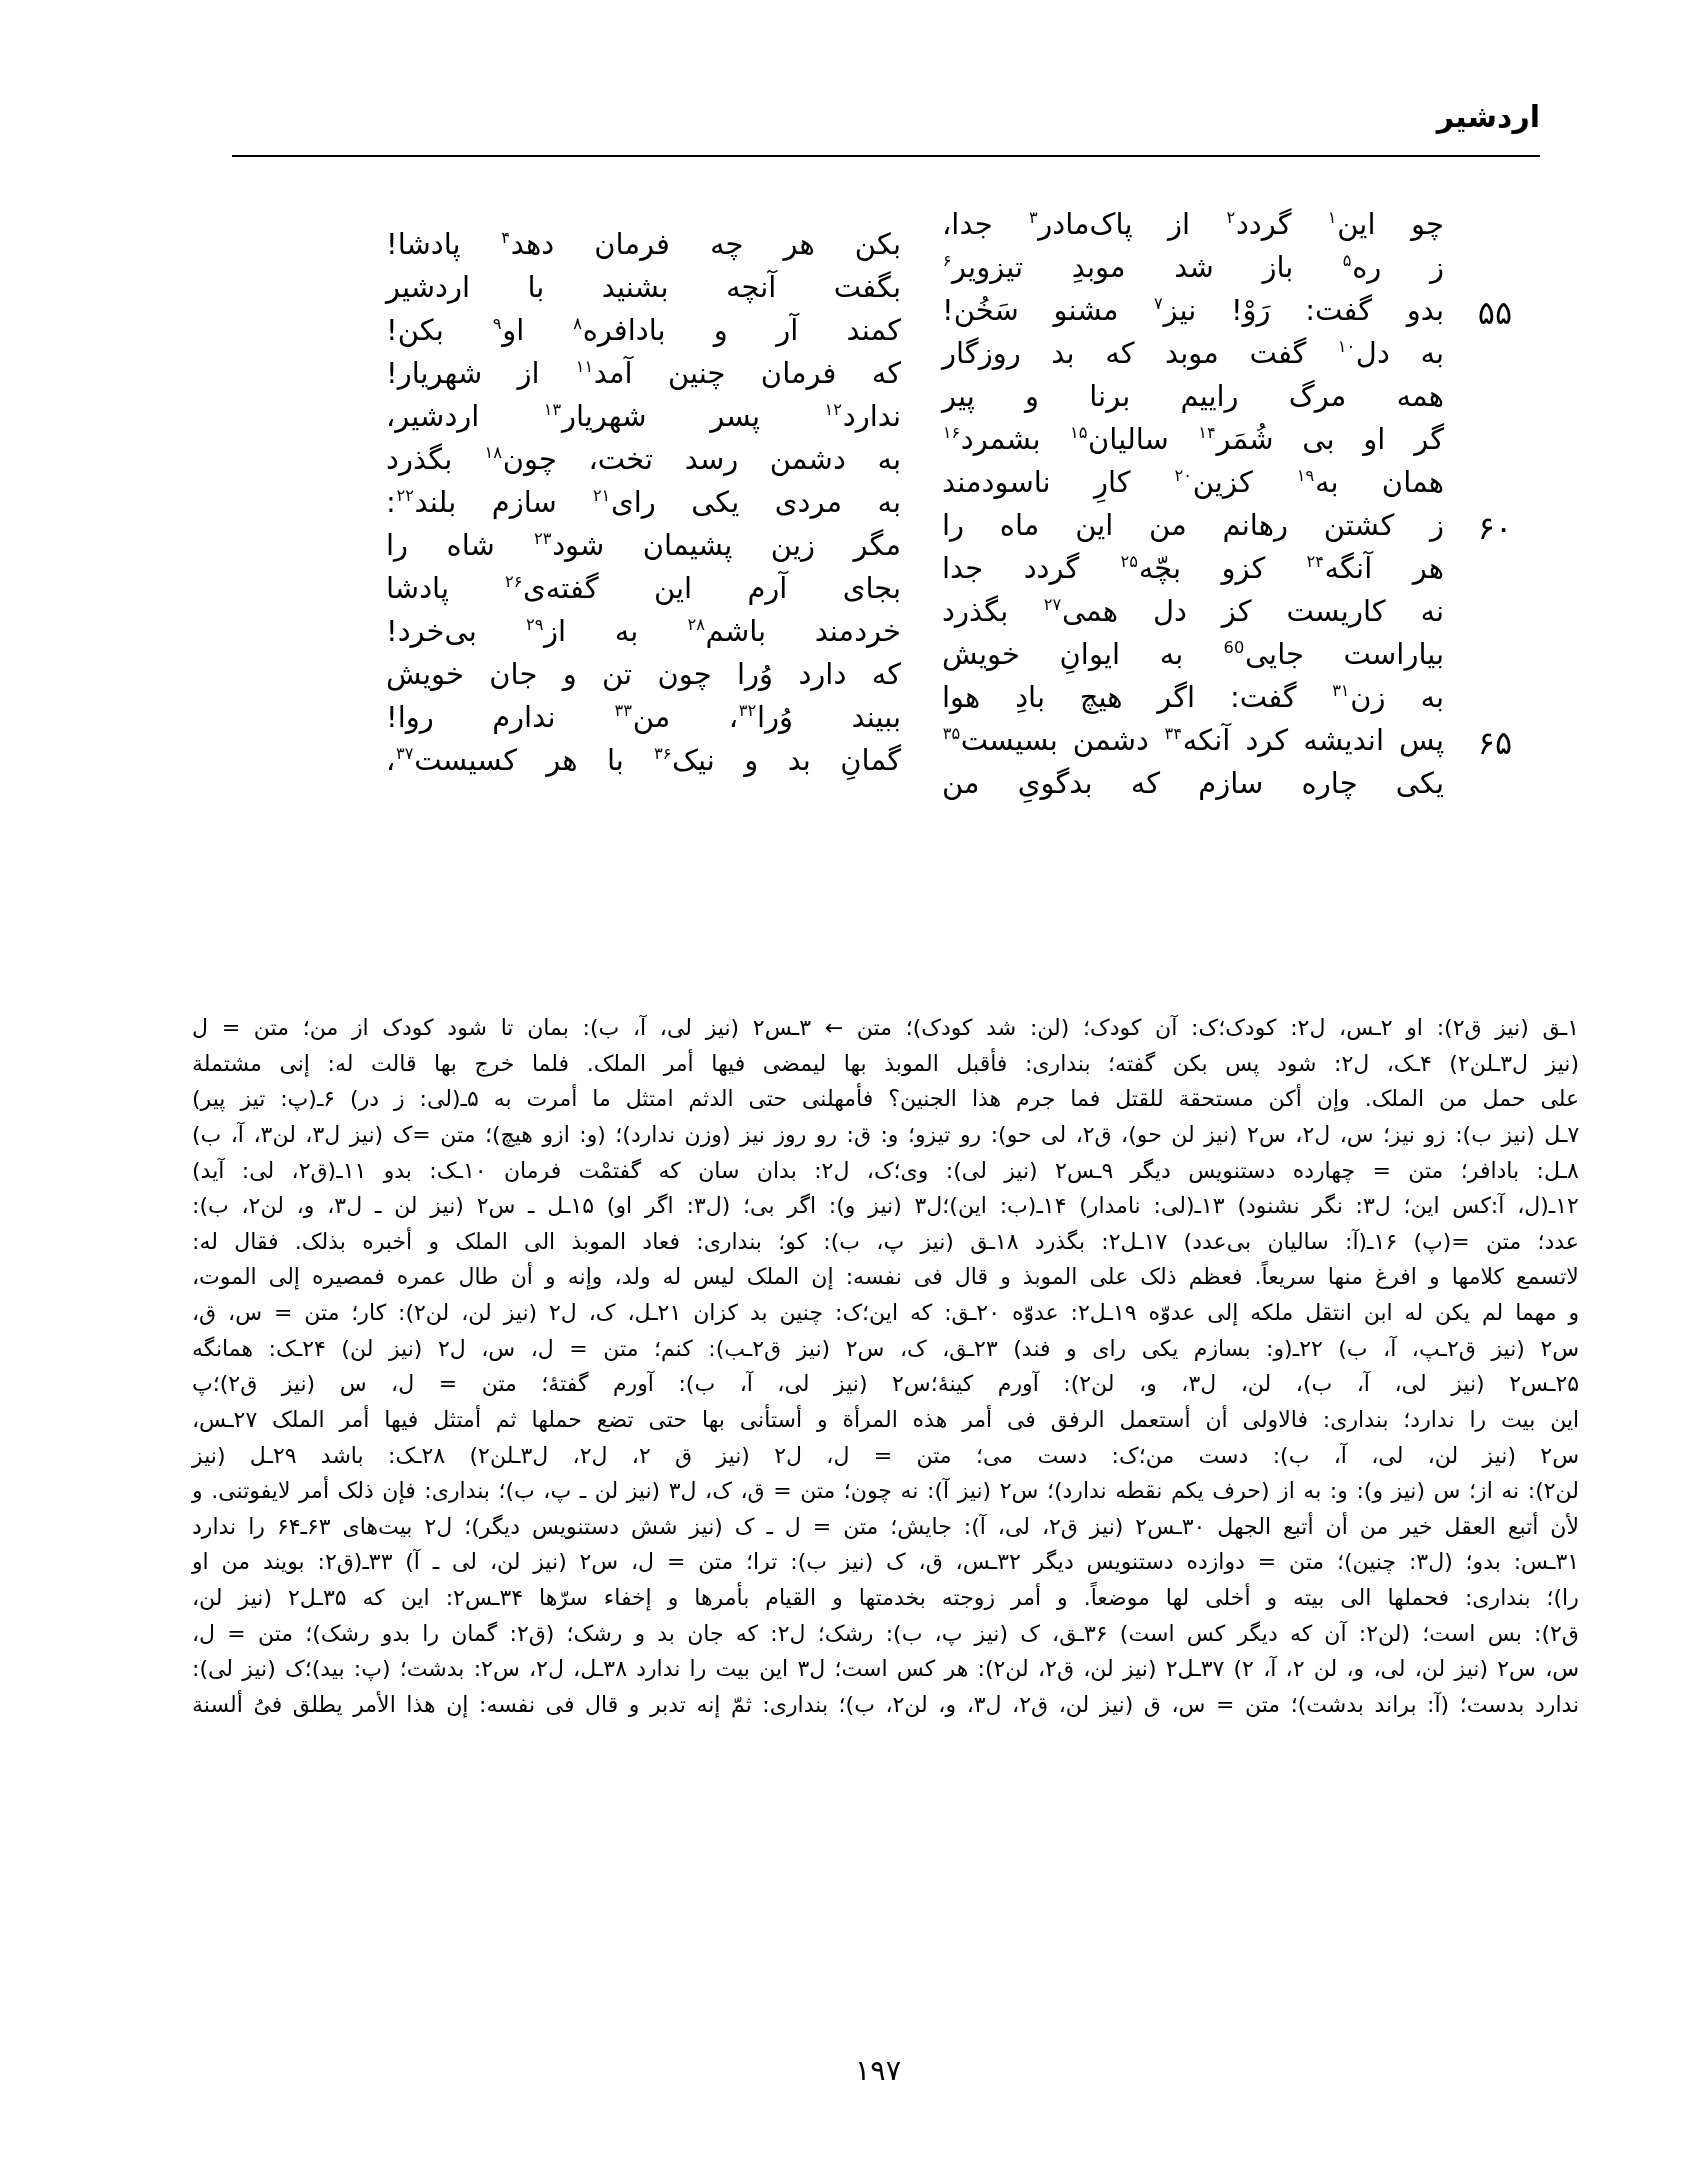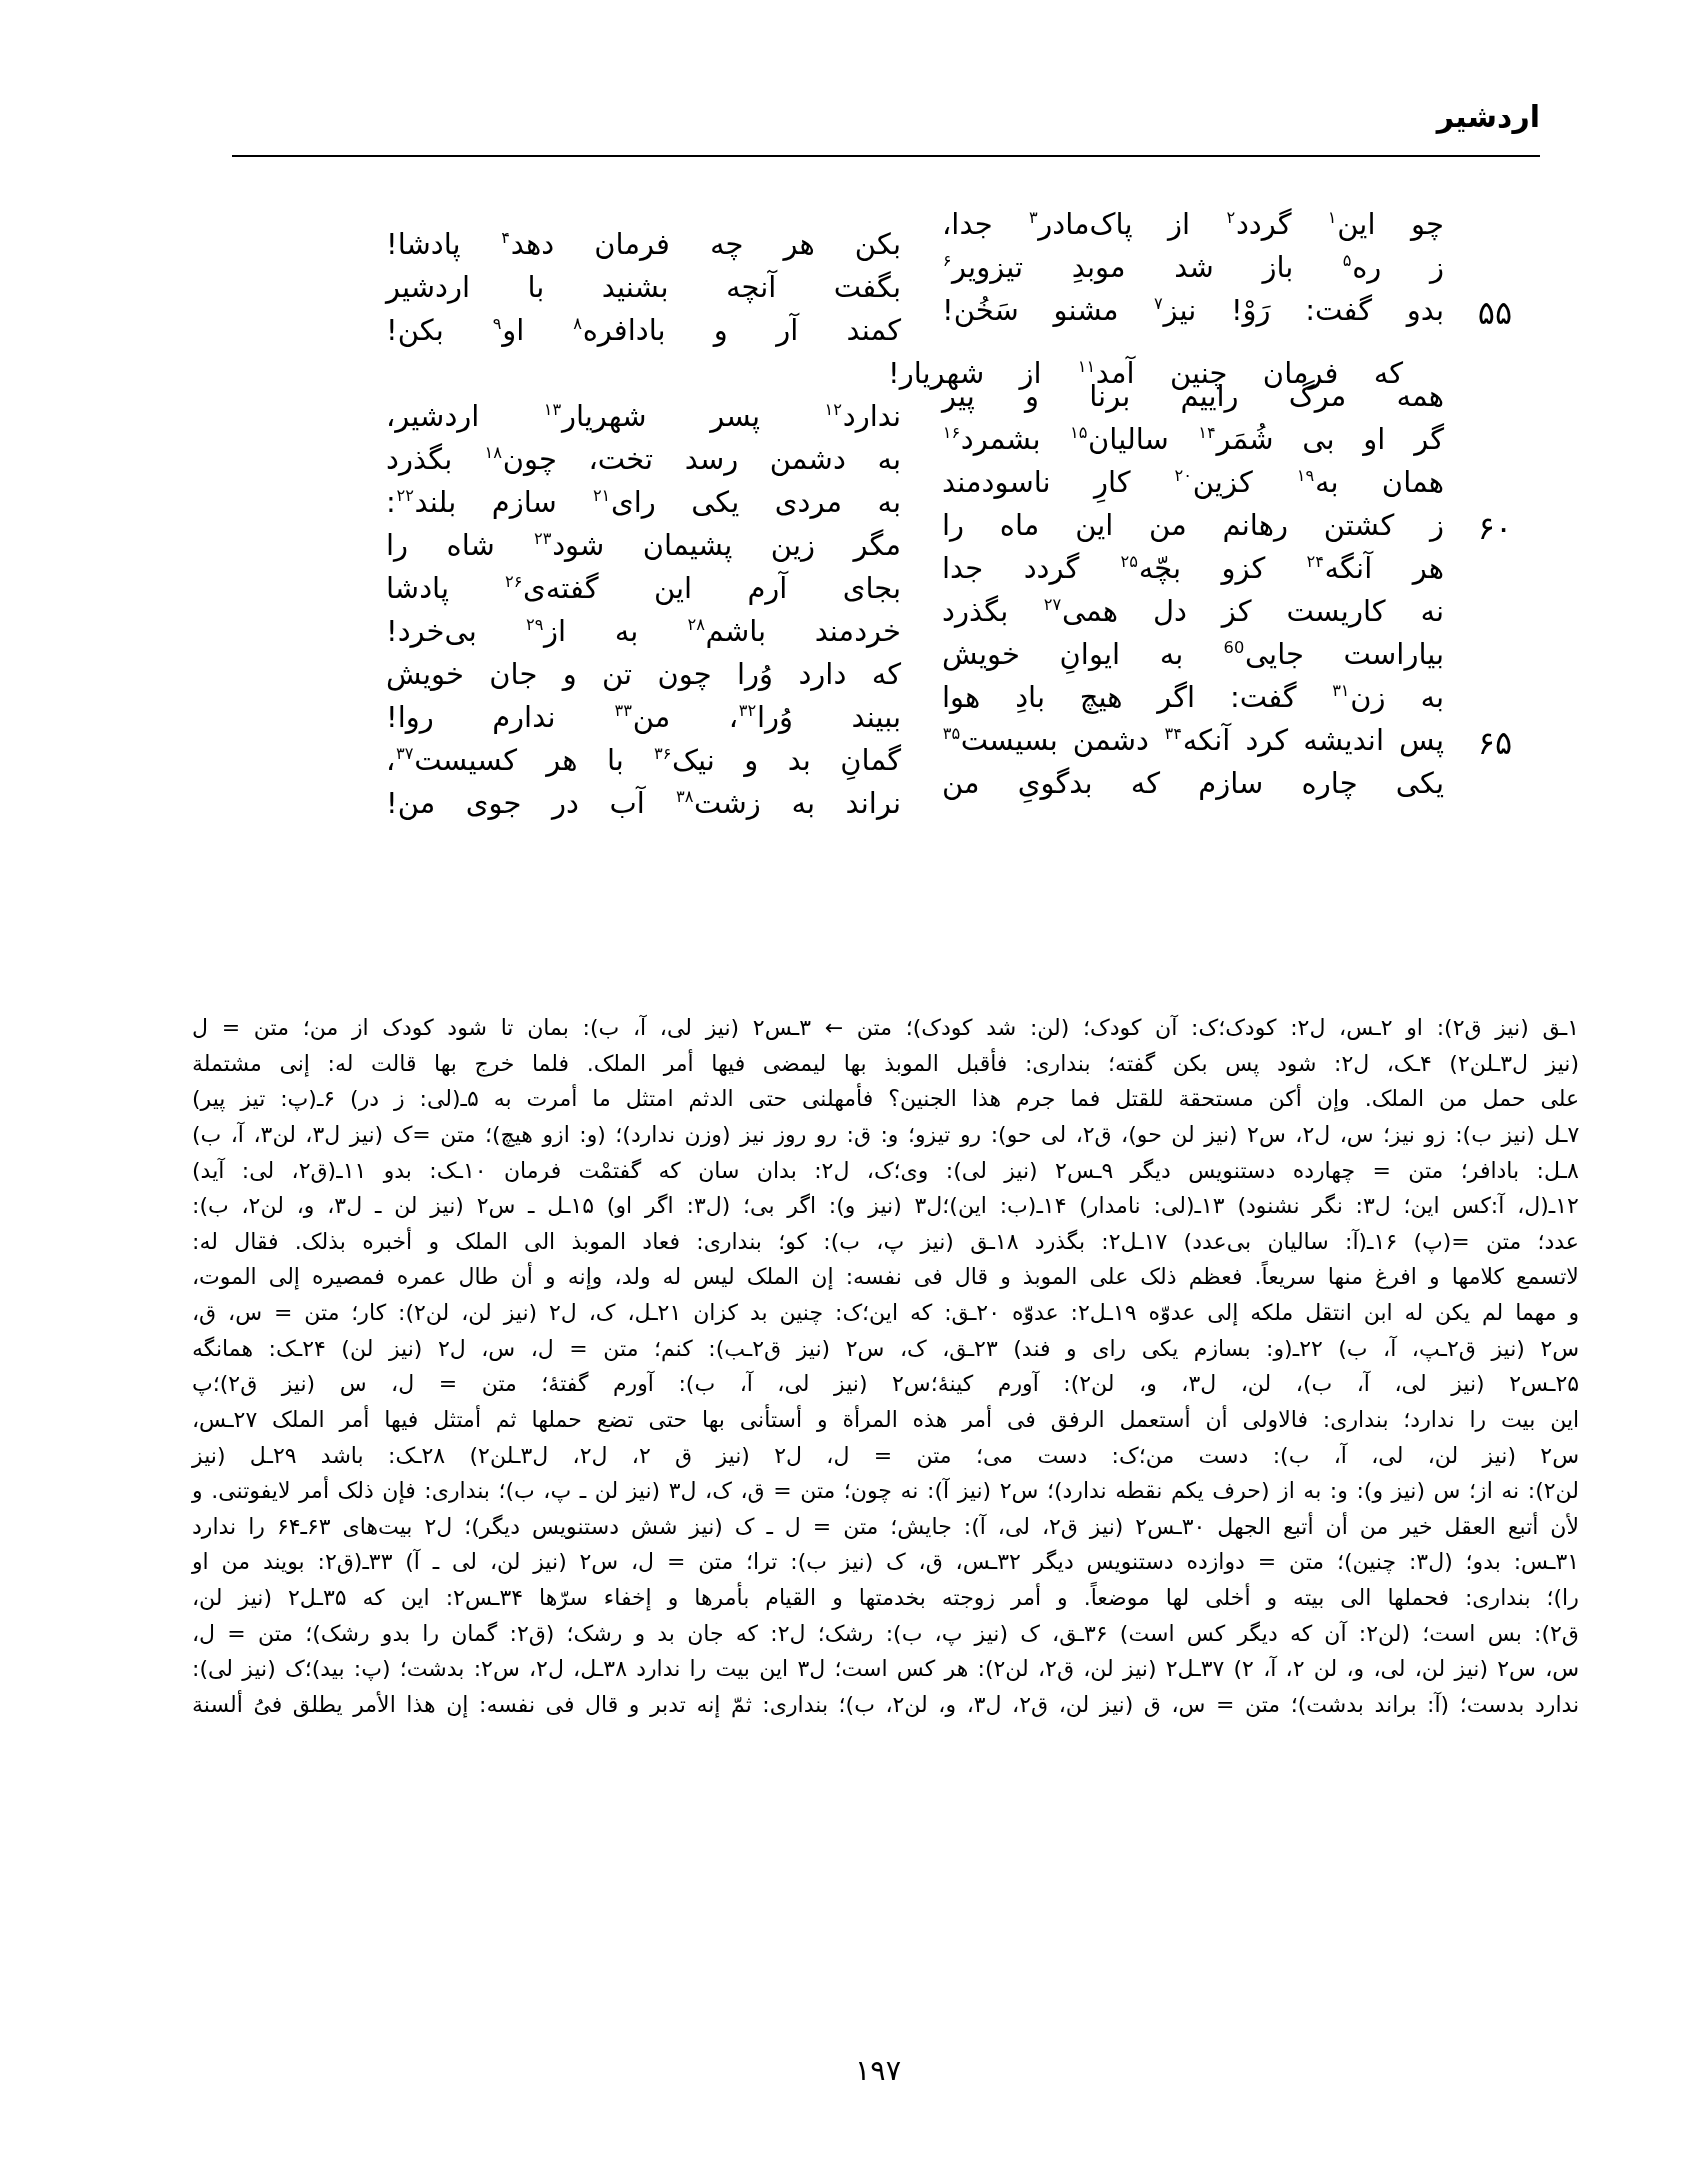--- a/index.html
+++ b/index.html
@@ -153,20 +153,21 @@
         <div class="hemistich right"><span class="w">ز</span> <span class="w">ره<sup>۵</sup></span> <span class="w">باز</span> <span class="w">شد</span> <span class="w">موبدِ</span> <span class="w">تیزویر<sup>۶</sup></span></div>
         <div class="hemistich left"><span class="w">بگفت</span> <span class="w">آنچه</span> <span class="w">بشنید</span> <span class="w">با</span> <span class="w">اردشیر</span></div>
       </div>
       <div class="verse-line">
         <div class="verse-num">۵۵</div>
         <div class="hemistich right"><span class="w">بدو</span> <span class="w">گفت:</span> <span class="w">رَوْ!</span> <span class="w">نیز<sup>۷</sup></span> <span class="w">مشنو</span> <span class="w">سَخُن!</span></div>
         <div class="hemistich left"><span class="w">کمند</span> <span class="w">آر</span> <span class="w">و</span> <span class="w">بادافره<sup>۸</sup></span> <span class="w">او<sup>۹</sup></span> <span class="w">بکن!</span></div>
       </div>
       <div class="verse-line">
         <div class="verse-num"></div>
+        <div class="hemistich right"><span class="w">به</span> <span class="w">دل<sup>۱۰</sup></span> <span class="w">گفت</span> <span class="w">موبد</span> <span class="w">که</span> <span class="w">بد</span> <span class="w">روزگار</span></div>
         <div class="hemistich left"><span class="w">که</span> <span class="w">فرمان</span> <span class="w">چنین</span> <span class="w">آمد<sup>۱۱</sup></span> <span class="w">از</span> <span class="w">شهریار!</span></div>
       </div>
       <div class="verse-line">
         <div class="verse-num"></div>
         <div class="hemistich right"><span class="w">همه</span> <span class="w">مرگ</span> <span class="w">راییم</span> <span class="w">برنا</span> <span class="w">و</span> <span class="w">پیر</span></div>
         <div class="hemistich left"><span class="w">ندارد<sup>۱۲</sup></span> <span class="w">پسر</span> <span class="w">شهریار<sup>۱۳</sup></span> <span class="w">اردشیر،</span></div>
       </div>
       <div class="verse-line">
         <div class="verse-num"></div>
         <div class="hemistich right"><span class="w">گر</span> <span class="w">او</span> <span class="w">بی</span> <span class="w">شُمَر<sup>۱۴</sup></span> <span class="w">سالیان<sup>۱۵</sup></span> <span class="w">بشمرد<sup>۱۶</sup></span></div>
@@ -203,21 +204,20 @@
         <div class="hemistich left"><span class="w">ببیند</span> <span class="w">وُرا<sup>۳۲</sup>،</span> <span class="w">من<sup>۳۳</sup></span> <span class="w">ندارم</span> <span class="w">روا!</span></div>
       </div>
       <div class="verse-line">
         <div class="verse-num">۶۵</div>
         <div class="hemistich right"><span class="w">پس</span> <span class="w">اندیشه</span> <span class="w">کرد</span> <span class="w">آنکه<sup>۳۴</sup></span> <span class="w">دشمن</span> <span class="w">بسیست<sup>۳۵</sup></span></div>
         <div class="hemistich left"><span class="w">گمانِ</span> <span class="w">بد</span> <span class="w">و</span> <span class="w">نیک<sup>۳۶</sup></span> <span class="w">با</span> <span class="w">هر</span> <span class="w">کسیست<sup>۳۷</sup>،</span></div>
       </div>
       <div class="verse-line">
         <div class="verse-num"></div>
         <div class="hemistich right"><span class="w">یکی</span> <span class="w">چاره</span> <span class="w">سازم</span> <span class="w">که</span> <span class="w">بدگویِ</span> <span class="w">من</span></div>
-        <div class="hemistich left"><span class="w">نراند</span> <span class="w">به</span> <span class="w">زشت<sup>۳۸</sup></span> <span class="w">آب</span> <span class="w">در</span> <span class="w">جوی</span> <span class="w">من!</span></div>
       </div>
     </div>
 
   <div class="apparatus">
       <div class="app-line"><span>۱ـق</span> <span>(نیز</span> <span>ق۲):</span> <span>او</span> <span>۲ـس،</span> <span>ل۲:</span> <span>کودک؛ک:</span> <span>آن</span> <span>کودک؛</span> <span>(لن:</span> <span>شد</span> <span>کودک)؛</span> <span>متن</span> <span>←</span> <span>۳ـس۲</span> <span>(نیز</span> <span>لی،</span> <span>آ،</span> <span>ب):</span> <span>بمان</span> <span>تا</span> <span>شود</span> <span>کودک</span> <span>از</span> <span>من؛</span> <span>متن</span> <span>=</span> <span>ل</span></div>
       <div class="app-line"><span>(نیز</span> <span>ل۳ـلن۲)</span> <span>۴ـک،</span> <span>ل۲:</span> <span>شود</span> <span>پس</span> <span>بکن</span> <span>گفته؛</span> <span>بنداری:</span> <span>فأقبل</span> <span>الموبذ</span> <span>بها</span> <span>لیمضی</span> <span>فیها</span> <span>أمر</span> <span>الملک.</span> <span>فلما</span> <span>خرج</span> <span>بها</span> <span>قالت</span> <span>له:</span> <span>إنی</span> <span>مشتملة</span></div>
       <div class="app-line"><span>علی</span> <span>حمل</span> <span>من</span> <span>الملک.</span> <span>وإن</span> <span>أکن</span> <span>مستحقة</span> <span>للقتل</span> <span>فما</span> <span>جرم</span> <span>هذا</span> <span>الجنین؟</span> <span>فأمهلنی</span> <span>حتی</span> <span>الدثم</span> <span>امتثل</span> <span>ما</span> <span>أمرت</span> <span>به</span> <span>۵ـ(لی:</span> <span>ز</span> <span>در)</span> <span>۶ـ(پ:</span> <span>تیز</span> <span>پیر)</span></div>
       <div class="app-line"><span>۷ـل</span> <span>(نیز</span> <span>ب):</span> <span>زو</span> <span>نیز؛</span> <span>س،</span> <span>ل۲،</span> <span>س۲</span> <span>(نیز</span> <span>لن</span> <span>حو)،</span> <span>ق۲،</span> <span>لی</span> <span>حو):</span> <span>رو</span> <span>تیزو؛</span> <span>و:</span> <span>ق:</span> <span>رو</span> <span>روز</span> <span>نیز</span> <span>(وزن</span> <span>ندارد)؛</span> <span>(و:</span> <span>ازو</span> <span>هیچ)؛</span> <span>متن</span> <span>=ک</span> <span>(نیز</span> <span>ل۳،</span> <span>لن۳،</span> <span>آ،</span> <span>ب)</span></div>
       <div class="app-line"><span>۸ـل:</span> <span>بادافر؛</span> <span>متن</span> <span>=</span> <span>چهارده</span> <span>دستنویس</span> <span>دیگر</span> <span>۹ـس۲</span> <span>(نیز</span> <span>لی):</span> <span>وی؛ک،</span> <span>ل۲:</span> <span>بدان</span> <span>سان</span> <span>که</span> <span>گفتمْت</span> <span>فرمان</span> <span>۱۰ـک:</span> <span>بدو</span> <span>۱۱ـ(ق۲،</span> <span>لی:</span> <span>آید)</span></div>
       <div class="app-line"><span>۱۲ـ(ل،</span> <span>آ:کس</span> <span>این؛</span> <span>ل۳:</span> <span>نگر</span> <span>نشنود)</span> <span>۱۳ـ(لی:</span> <span>نامدار)</span> <span>۱۴ـ(ب:</span> <span>این)؛ل۳</span> <span>(نیز</span> <span>و):</span> <span>اگر</span> <span>بی؛</span> <span>(ل۳:</span> <span>اگر</span> <span>او)</span> <span>۱۵ـل</span> <span>ـ</span> <span>س۲</span> <span>(نیز</span> <span>لن</span> <span>ـ</span> <span>ل۳،</span> <span>و،</span> <span>لن۲،</span> <span>ب):</span></div>

